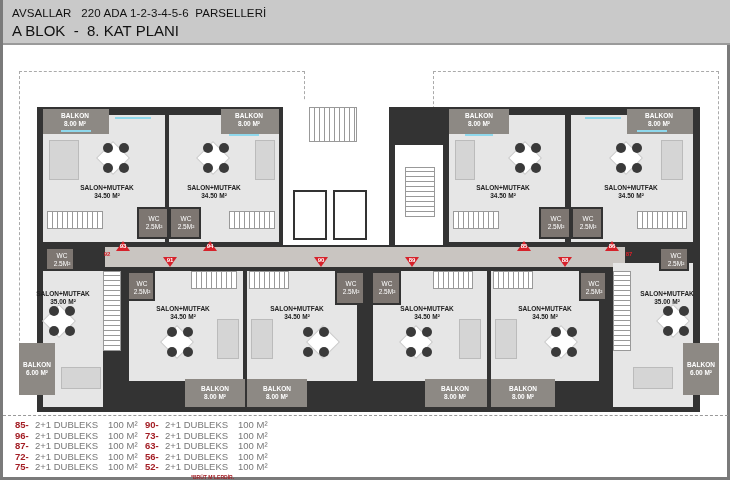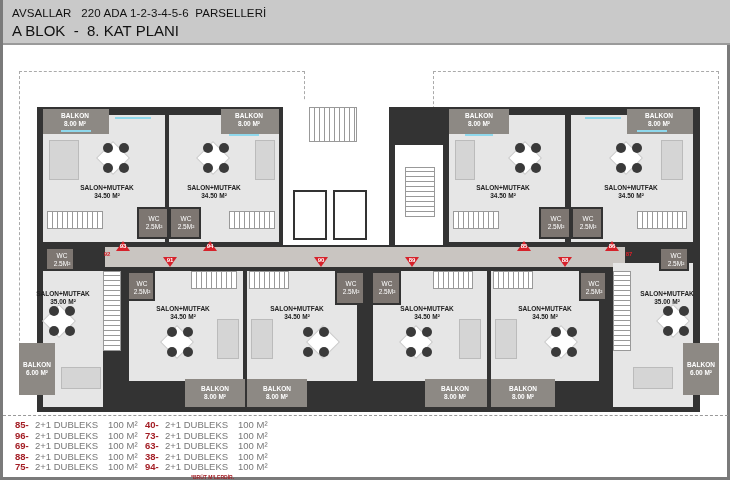--- a/index.html
+++ b/index.html
@@ -241,26 +241,26 @@
     <div class="chair" style="left:676px;top:281px;"></div>
     <div class="sofa" style="left:630px;top:322px;width:40px;height:22px;"></div>
     <div class="balkon" style="left:680px;top:298px;width:36px;height:52px;"></div>
     <div class="lbl dark" style="left:698px;top:316px;"><span>BALKON</span><br><span>6.00 M²</span></div>
   </div>
 
   <div class="legend">
     <div class="col" style="left:12px;">
       <div class="row"><span class="num">85-</span><span class="type">2+1 DUBLEKS</span><span class="area">100 M²</span></div>
       <div class="row"><span class="num">96-</span><span class="type">2+1 DUBLEKS</span><span class="area">100 M²</span></div>
-      <div class="row"><span class="num">69-</span><span class="type">2+1 DUBLEKS</span><span class="area">100 M²</span></div>
-      <div class="row"><span class="num">88-</span><span class="type">2+1 DUBLEKS</span><span class="area">100 M²</span></div>
+      <div class="row"><span class="num">87-</span><span class="type">2+1 DUBLEKS</span><span class="area">100 M²</span></div>
+      <div class="row"><span class="num">72-</span><span class="type">2+1 DUBLEKS</span><span class="area">100 M²</span></div>
       <div class="row"><span class="num">75-</span><span class="type">2+1 DUBLEKS</span><span class="area">100 M²</span></div>
     </div>
     <div class="col" style="left:142px;">
-      <div class="row"><span class="num">40-</span><span class="type">2+1 DUBLEKS</span><span class="area">100 M²</span></div>
+      <div class="row"><span class="num">90-</span><span class="type">2+1 DUBLEKS</span><span class="area">100 M²</span></div>
       <div class="row"><span class="num">73-</span><span class="type">2+1 DUBLEKS</span><span class="area">100 M²</span></div>
       <div class="row"><span class="num">63-</span><span class="type">2+1 DUBLEKS</span><span class="area">100 M²</span></div>
-      <div class="row"><span class="num">38-</span><span class="type">2+1 DUBLEKS</span><span class="area">100 M²</span></div>
-      <div class="row"><span class="num">94-</span><span class="type">2+1 DUBLEKS</span><span class="area">100 M²</span></div>
+      <div class="row"><span class="num">56-</span><span class="type">2+1 DUBLEKS</span><span class="area">100 M²</span></div>
+      <div class="row"><span class="num">52-</span><span class="type">2+1 DUBLEKS</span><span class="area">100 M²</span></div>
     </div>
     <div class="note">*BRÜT M²LERDİR.</div>
   </div>
 </div>
 
 </body></html>

